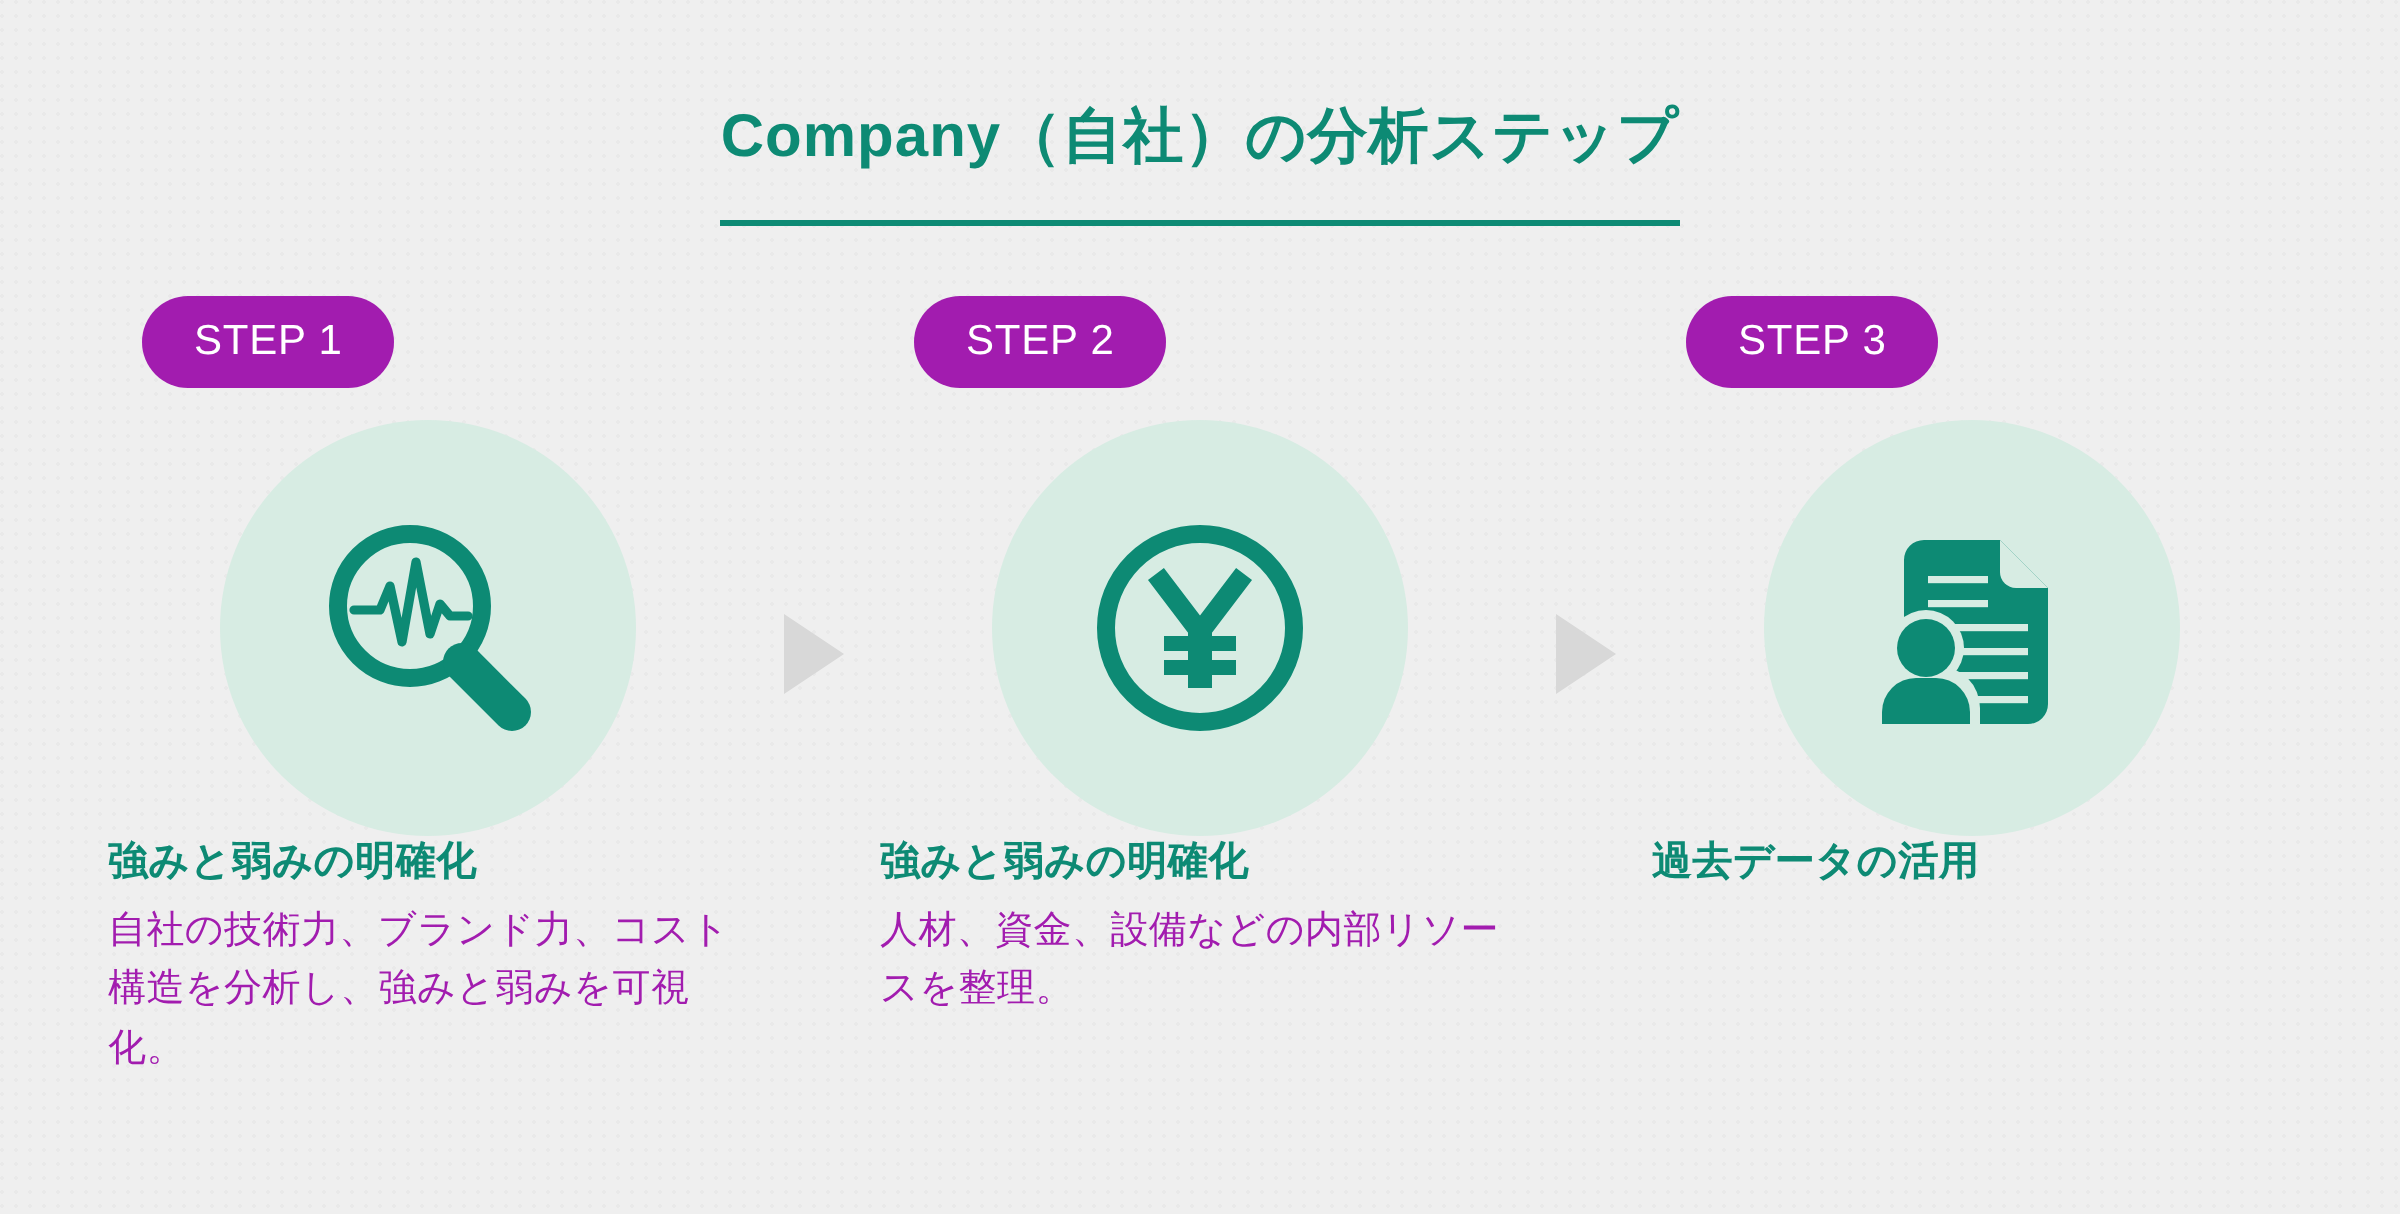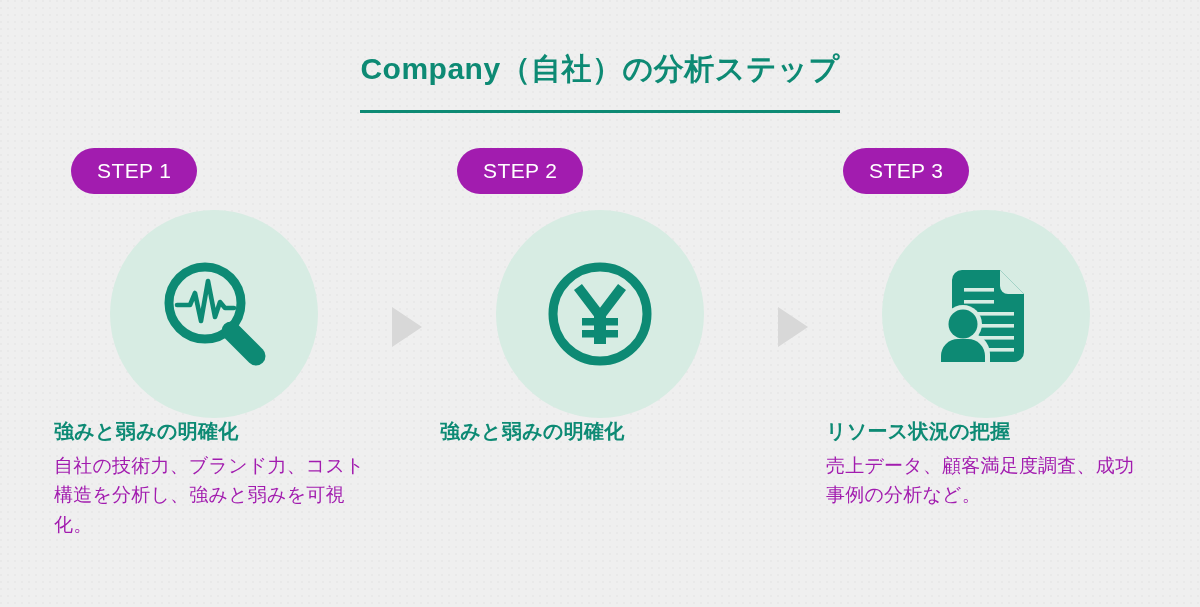--- a/index.html
+++ b/index.html
@@ -156,20 +156,21 @@
           <path d="M37 33 L56 58 L75 33" fill="none" stroke="#0d8a74" stroke-width="10" stroke-linecap="square" stroke-linejoin="miter"></path>
           <rect x="50" y="55" width="12" height="31" fill="#0d8a74"></rect>
           <rect x="38" y="60" width="36" height="7.5" fill="#0d8a74"></rect>
           <rect x="38" y="72" width="36" height="7.5" fill="#0d8a74"></rect>
         </svg>
       </span>
     </div>
 
     <div class="caption">
       <div class="caption-title">強みと弱みの明確化</div>
+      <div class="caption-body">人材、資金、設備などの内部リソースを整理。</div>
     </div>
   </div>
 
   <div class="arrow">
     <span>
       <svg width="34" height="44" viewBox="0 0 34 44" aria-hidden="true">
         <path d="M2 2 L32 22 L2 42 Z" fill="#d8d8d8"></path>
       </svg>
     </span>
   </div>
@@ -193,18 +194,17 @@
 
           <circle cx="33" cy="66" r="19" fill="#d7ece3"></circle>
           <path d="M6 104 v-8 a21 21 0 0 1 21 -21 h12 a21 21 0 0 1 21 21 v8 Z" fill="#d7ece3"></path>
           <circle cx="33" cy="66" r="14.5" fill="#0d8a74"></circle>
           <path d="M11 104 v-6 a17 17 0 0 1 17 -17 h10 a17 17 0 0 1 17 17 v6 Z" fill="#0d8a74"></path>
         </svg>
       </span>
     </div>
 
     <div class="caption">
-      <div class="caption-title">リソース状況の把握</div>
-      <div class="caption-body">売上データ、顧客満足度調査、成功事例の分析など。</div>
+      <div class="caption-title">過去データの活用</div>
     </div>
   </div>
 
 </div>
 
 </body></html>

